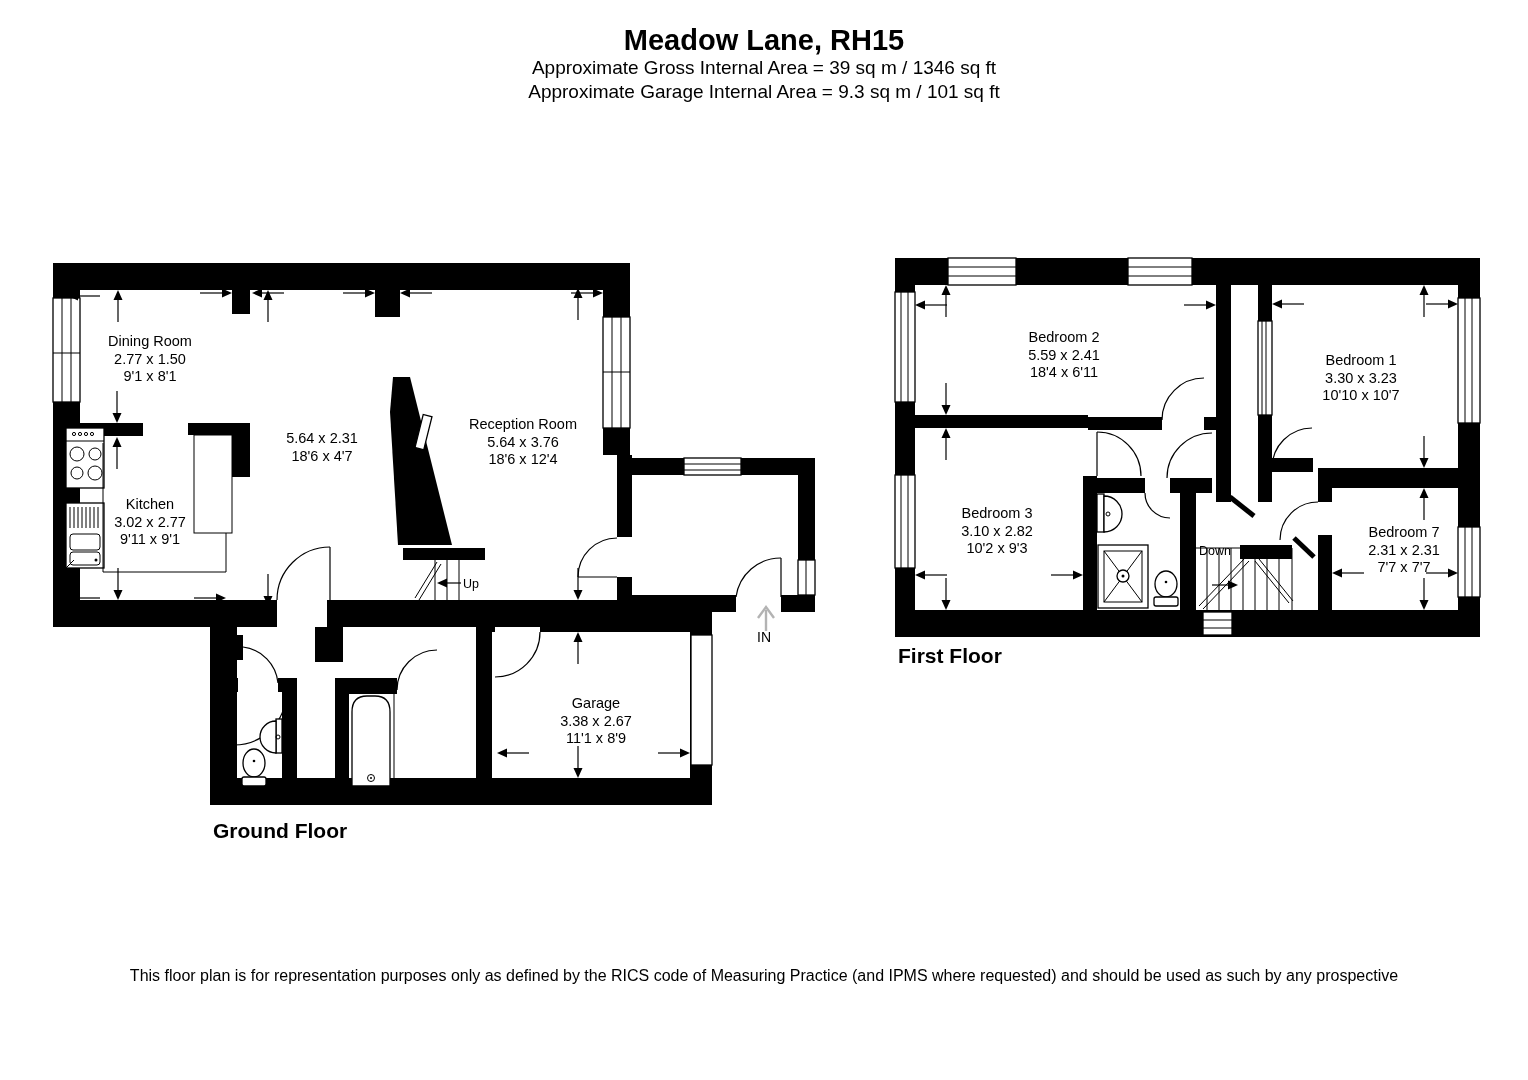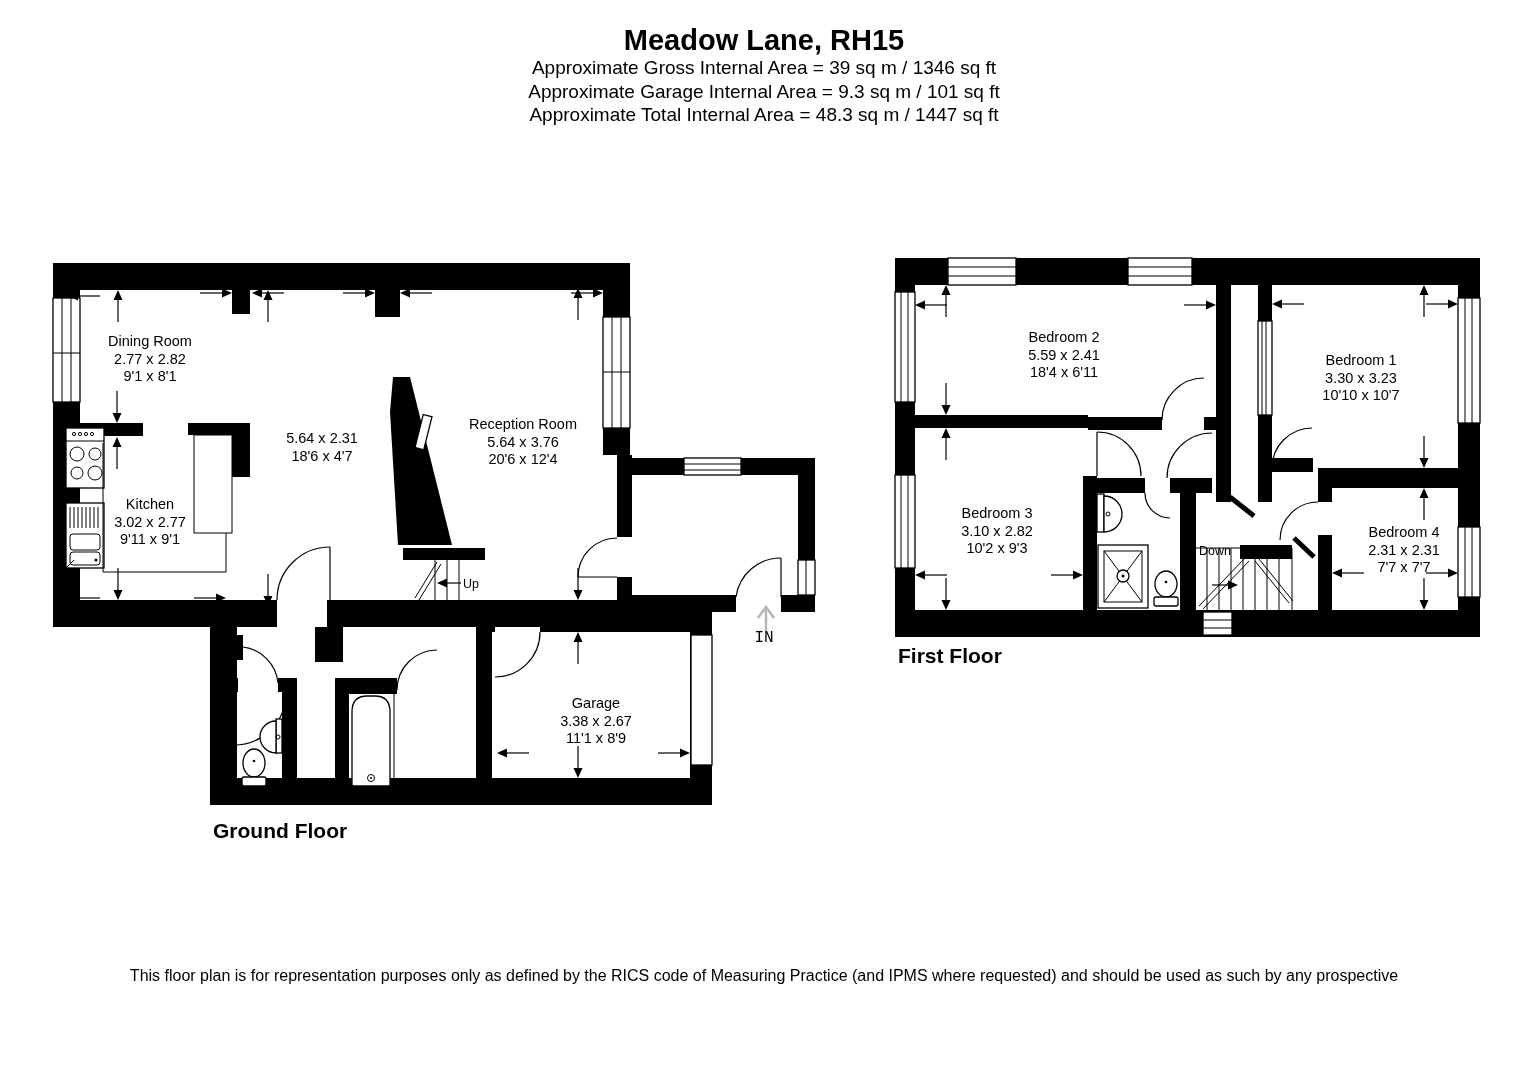--- a/index.html
+++ b/index.html
@@ -13,21 +13,21 @@
   .leaf{stroke:#000;stroke-width:5;fill:none;}
   .ah{fill:#000;stroke:none;}
   .gray{stroke:#b3b3b3;stroke-width:2.4;fill:none;}
   .hdr{position:absolute;left:0;top:24px;width:100%;text-align:center;}
   .title{font-size:29px;font-weight:bold;line-height:32px;}
   .area-line{font-size:19px;line-height:23.5px;}
   .room-label{position:absolute;transform:translateX(-50%);text-align:center;
               font-size:14.5px;line-height:17.5px;white-space:nowrap;margin-top:8px;}
   .caption{position:absolute;font-weight:bold;font-size:21px;white-space:nowrap;}
   .anno{position:absolute;transform:translateX(-50%);font-size:12.5px;white-space:nowrap;}
-  .anno-in{position:absolute;transform:translateX(-50%);font-size:16px;white-space:nowrap;font-family:Liberation Mono, monospace;}
+  .anno-in{position:absolute;transform:translateX(-50%);font-size:14px;white-space:nowrap;}
   .disclaimer{position:absolute;left:104px;top:966px;width:1320px;text-align:center;
               font-size:16px;line-height:20px;}
 </style>
 </head>
 <body>
 
 <div class="page">
 
 <svg width="1528" height="1080" viewBox="0 0 1528 1080">
   <defs>
@@ -336,41 +336,40 @@
       <use href="#arr" transform="translate(1458,304) rotate(180)"></use>
       <use href="#arr" transform="translate(1458,573) rotate(180)"></use>
     </g>
   </g>
 </svg>
 
 <div class="hdr">
   <div class="title">Meadow Lane, RH15</div>
   <div class="area-line">Approximate Gross Internal Area = 39 sq m / 1346 sq ft</div>
   <div class="area-line">Approximate Garage Internal Area = 9.3 sq m / 101 sq ft</div>
-  <div class="area-line">Approximate Total Internal Area = 48.3 sq m / 1447 sq ft</div>
 </div>
 
 <div class="room-label" style="left:150px;top:325px">
   <div>Dining Room</div>
-  <div>2.77 x 2.82</div>
+  <div>2.77 x 1.50</div>
   <div>9'1 x 8'1</div>
 </div>
 <div class="room-label" style="left:150px;top:488px">
   <div>Kitchen</div>
   <div>3.02 x 2.77</div>
   <div>9'11 x 9'1</div>
 </div>
 <div class="room-label" style="left:322px;top:422px">
   <div>5.64 x 2.31</div>
   <div>18'6 x 4'7</div>
 </div>
 <div class="room-label" style="left:523px;top:408px">
   <div>Reception Room</div>
   <div>5.64 x 3.76</div>
-  <div>20'6 x 12'4</div>
+  <div>18'6 x 12'4</div>
 </div>
 <div class="room-label" style="left:596px;top:687px">
   <div>Garage</div>
   <div>3.38 x 2.67</div>
   <div>11'1 x 8'9</div>
 </div>
 <div class="room-label" style="left:1064px;top:321px">
   <div>Bedroom 2</div>
   <div>5.59 x 2.41</div>
   <div>18'4 x 6'11</div>
@@ -379,21 +378,21 @@
   <div>Bedroom 1</div>
   <div>3.30 x 3.23</div>
   <div>10'10 x 10'7</div>
 </div>
 <div class="room-label" style="left:997px;top:497px">
   <div>Bedroom 3</div>
   <div>3.10 x 2.82</div>
   <div>10'2 x 9'3</div>
 </div>
 <div class="room-label" style="left:1404px;top:516px">
-  <div>Bedroom 4</div>
+  <div>Bedroom 7</div>
   <div>2.31 x 2.31</div>
   <div>7'7 x 7'7</div>
 </div>
 
 <div class="anno" style="left:471px;top:577px">Up</div>
 <div class="anno" style="left:1215px;top:544px">Down</div>
 <div class="anno-in" style="left:764px;top:629px">IN</div>
 
 <div class="caption" style="left:213px;top:819px">Ground Floor</div>
 <div class="caption" style="left:898px;top:644px">First Floor</div>

